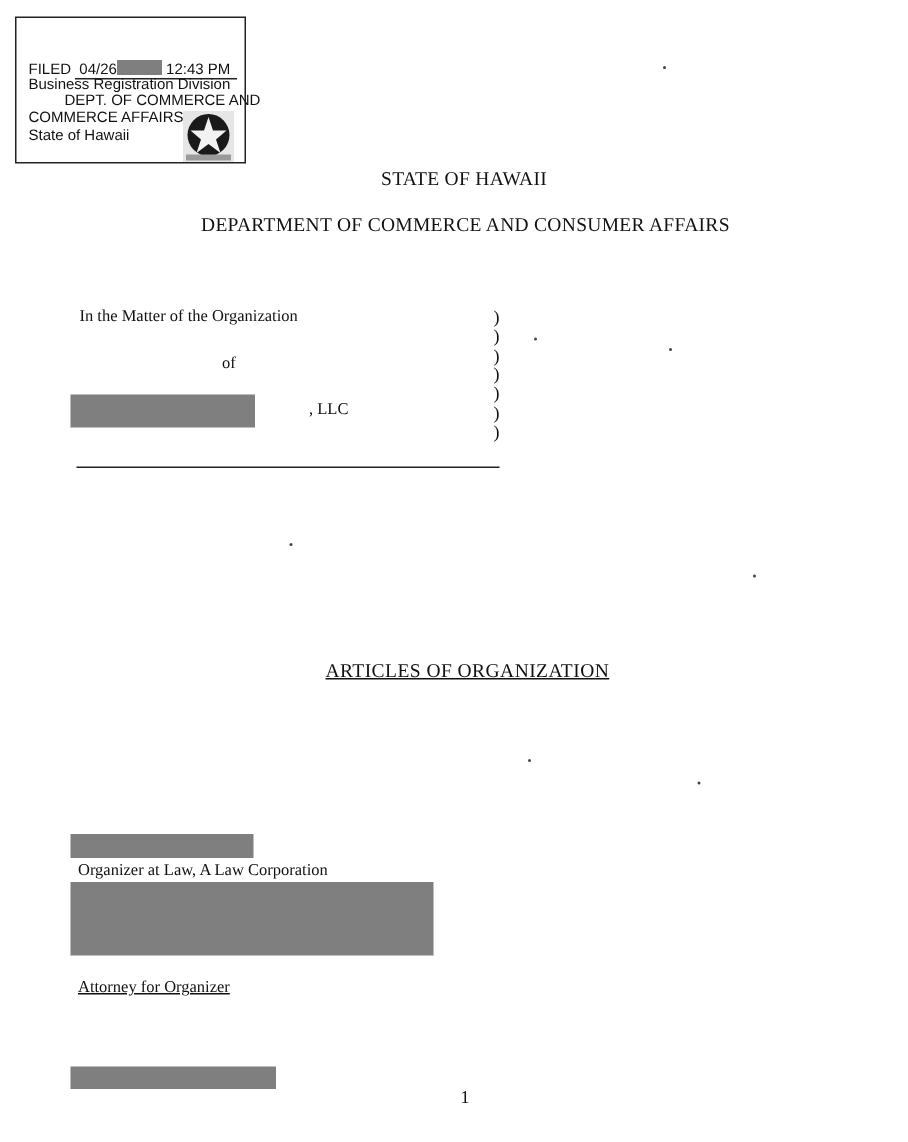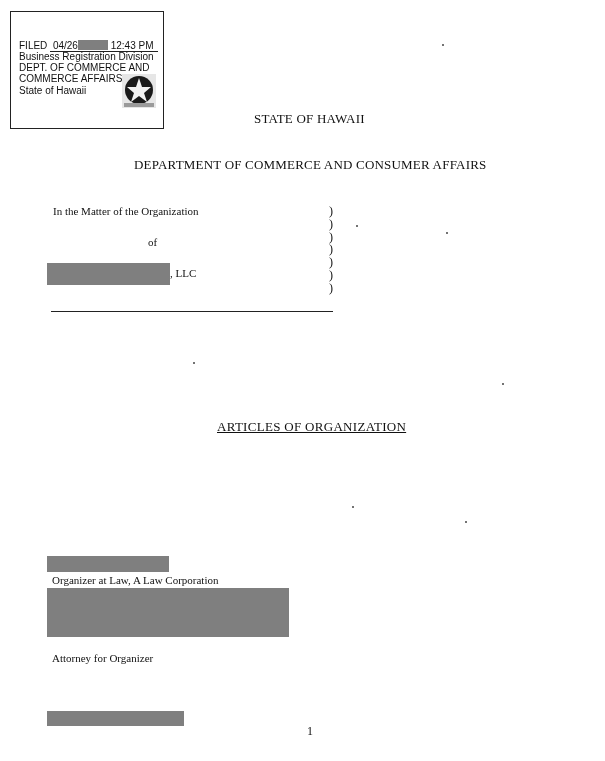--- a/index.html
+++ b/index.html
@@ -1,80 +1,80 @@
 <!DOCTYPE html>
 <html><head>
   <meta charset="utf-8">
   <style>
     html, body { margin: 0; padding: 0; background: #ffffff; }
     body { width: 605px; height: 761px; position: relative; overflow: hidden;
            font-family: "Liberation Serif", "DejaVu Serif", serif; color: #111; }
     .abs { position: absolute; }
-    .stamp { left: 10px; top: 11px; width: 154px; height: 118px; border: 1.5px solid #222;
+    .stamp { left: 10px; top: 11px; width: 154px; height: 98px; border: 1.5px solid #222;
              box-sizing: border-box; font-family: "Liberation Sans", "DejaVu Sans", sans-serif;
              font-size: 10px; line-height: 11px; }
     .stamp .filed { position: absolute; left: 8px; top: 28px; white-space: nowrap; }
     .stamp .filed .date { display: inline-block; border-bottom: 1px solid #222; padding-right: 4px; }
     .stamp .filed .redact { display: inline-block; width: 30px; height: 10px; background: #7f7f7f; vertical-align: -1px; }
     .stamp .line { position: absolute; left: 8px; white-space: nowrap; }
     .seal { position: absolute; left: 111px; top: 62px; width: 34px; height: 34px; }
     .heading { font-size: 13px; white-space: nowrap; letter-spacing: 0.2px; }
     .body-text { font-size: 11px; white-space: nowrap; }
     .paren { font-size: 12px; line-height: 12.8px; left: 329px; top: 205px; white-space: pre; }
     .redact-bar { background: #7f7f7f; }
     .rule { height: 1px; background: #222; }
-    .title-u { font-size: 13px; text-decoration: underline; white-space: nowrap; letter-spacing: 0.3px; }
+    .title-u { font-size: 13px; text-decoration: underline; white-space: nowrap; letter-spacing: 0.3px; margin-top: 20px; }
     .speck { width: 2px; height: 2px; background: #444; border-radius: 1px; }
     .page-num { font-size: 12px; }
   </style>
 </head>
 <body>
 
 <div class="abs stamp">
   <div class="filed">
     <span>FILED</span>
     <span class="date">&nbsp;<span>04/26</span><span class="redact"></span>&nbsp;<span>12:43 PM</span></span>
   </div>
   <div class="line" style="top:39px;">Business Registration Division</div>
-  <div class="line" style="top:50px;">DEPT. OF COMMERCE AND</div>
+  <div class="line" style="top:50px;margin-left:24px;">DEPT. OF COMMERCE AND</div>
   <div class="line" style="top:61px;">COMMERCE AFFAIRS</div>
   <div class="line" style="top:73px;">State of Hawaii</div>
   <svg class="seal" viewBox="0 0 34 34">
     <rect x="0" y="0" width="34" height="34" fill="#e6e6e6"></rect>
     <circle cx="17" cy="16" r="14" fill="#1a1a1a"></circle>
     <polygon points="17,4 20,13 29,13 22,19 25,28 17,22 9,28 12,19 5,13 14,13" fill="#f2f2f2"></polygon>
     <rect x="2" y="29" width="30" height="4" fill="#9a9a9a"></rect>
   </svg>
 </div>
 
 <div class="abs speck" style="left:442px; top:44px;"></div>
 <div class="abs speck" style="left:446px; top:232px;"></div>
 <div class="abs speck" style="left:193px; top:362px;"></div>
 <div class="abs speck" style="left:502px; top:383px;"></div>
 <div class="abs speck" style="left:352px; top:506px;"></div>
 <div class="abs speck" style="left:465px; top:521px;"></div>
 <div class="abs speck" style="left:356px; top:225px;"></div>
 
 <div class="abs heading" style="left:254px; top:111px;">STATE OF HAWAII</div>
-<div class="abs heading" style="left:134px; top:157px;">DEPARTMENT OF COMMERCE AND CONSUMER AFFAIRS</div>
+<div class="abs heading" style="left:134px; top:142px;">DEPARTMENT OF COMMERCE AND CONSUMER AFFAIRS</div>
 
 <div class="abs body-text" style="left:53px; top:205px;">In the Matter of the Organization</div>
 <div class="abs body-text" style="left:148px; top:236px;">of</div>
 <div class="abs redact-bar" style="left:47px; top:263px; width:123px; height:22px;"></div>
-<div class="abs body-text" style="left:170px; top:267px;">, LLC</div>
+<div class="abs body-text" style="left:170px; top:267px;padding-left:36px;">, LLC</div>
 <div class="abs paren">)
 )
 )
 )
 )
 )
 )</div>
 <div class="abs rule" style="left:51px; top:311px; width:282px;"></div>
 
 <div class="abs title-u" style="left:217px; top:419px;">ARTICLES OF ORGANIZATION</div>
 
 <div class="abs redact-bar" style="left:47px; top:556px; width:122px; height:16px;"></div>
 <div class="abs body-text" style="left:52px; top:574px;">Organizer at Law, A Law Corporation</div>
 <div class="abs redact-bar" style="left:47px; top:588px; width:242px; height:49px;"></div>
-<div class="abs body-text" style="left:52px; top:652px;">Attorney for Organizer</div>
+<div class="abs body-text" style="left:52px; top:652px;text-decoration:underline;">Attorney for Organizer</div>
 
 <div class="abs redact-bar" style="left:47px; top:711px; width:137px; height:15px;"></div>
 <div class="abs page-num" style="left:307px; top:724px;">1</div>
 
 </body></html>

